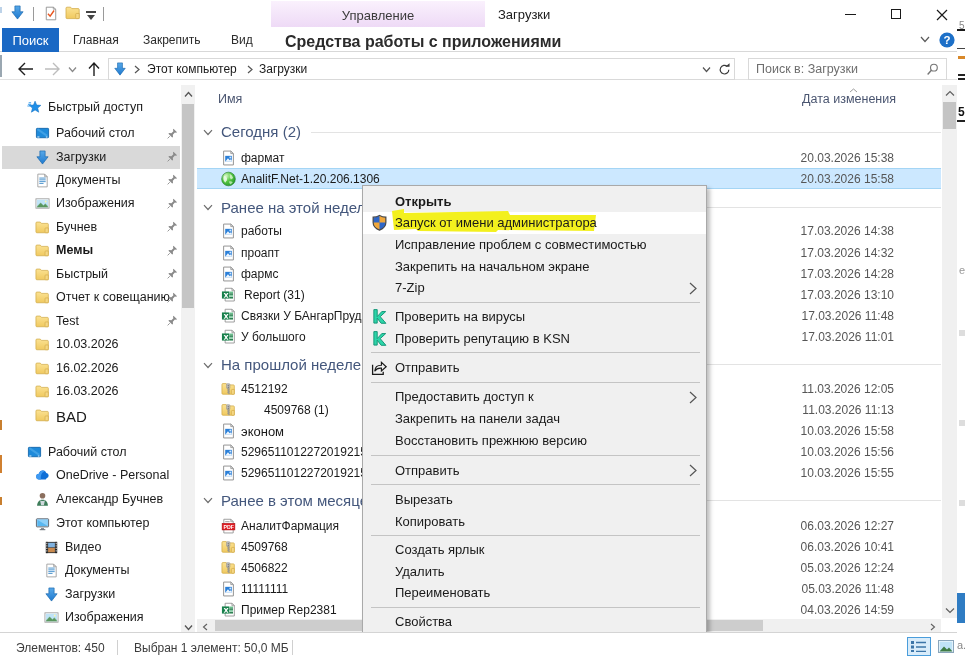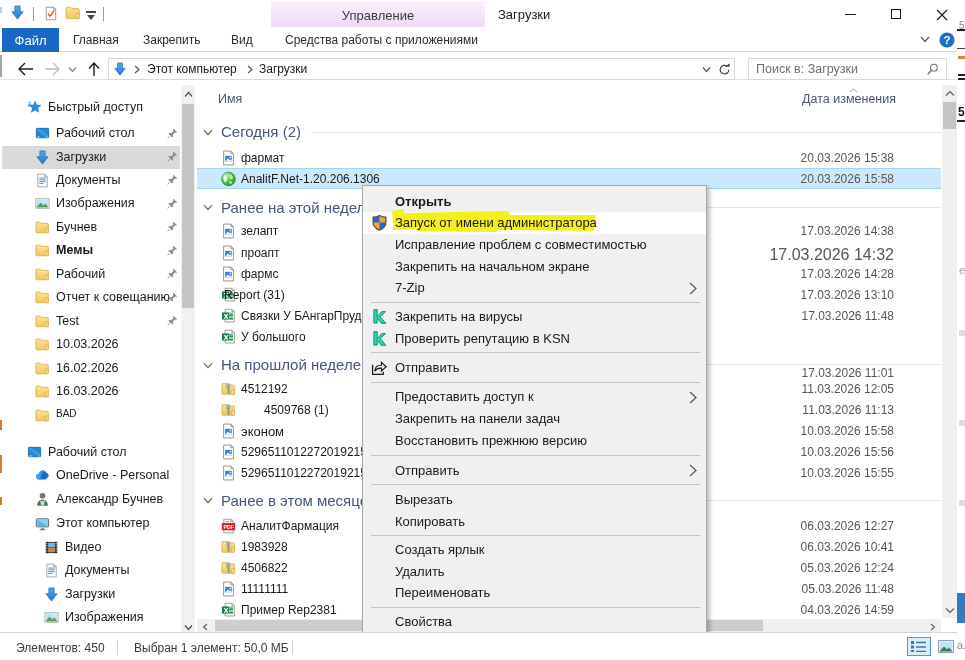--- a/index.html
+++ b/index.html
@@ -169,25 +169,25 @@
 <div class="a" style="left:271px;top:1px;width:214px;height:26px;background:linear-gradient(#faf1fd,#eedaf6);"></div>
 <div class="t" style="left:0px;top:8.5px;font-size:13px;color:#3b3b3b;font-weight:normal;left:auto;width:214px;text-align:center;transform:translateX(271px)">Управление</div>
 <div class="t" style="left:498px;top:7.5px;font-size:13px;color:#1a1a1a;font-weight:normal;">Загрузки</div>
 <div class="a" style="left:845px;top:14px;width:11px;height:1.4px;background:#1a1a1a"></div>
 <div class="a" style="left:891px;top:9px;width:10px;height:10px;border:1.2px solid #1a1a1a"></div>
 <svg class="i" style="left:936px;top:9px" width="12" height="12">
     <path d="M1 1 L11 11 M11 1 L1 11" stroke="#1a1a1a" stroke-width="1.2"></path>
   </svg>
 <div class="a" style="left:0;top:28px;width:965px;height:24px;background:#fff;border-bottom:1px solid #d8d8d8"></div>
 <div class="a" style="left:2px;top:28px;width:57px;height:24px;background:#1a68c4"></div>
-<div class="t" style="left:0px;top:33.5px;font-size:13px;color:#fff;font-weight:normal;left:auto;width:57px;text-align:center;transform:translateX(2px)">Файл</div>
+<div class="t" style="left:0px;top:33.5px;font-size:13px;color:#fff;font-weight:normal;left:auto;width:57px;text-align:center;transform:translateX(2px)">Поиск</div>
 <div class="t" style="left:73px;top:34.0px;font-size:12px;color:#2b2b2b;font-weight:normal;">Главная</div>
 <div class="t" style="left:143px;top:34.0px;font-size:12px;color:#2b2b2b;font-weight:normal;">Закрепить</div>
 <div class="t" style="left:231px;top:34.0px;font-size:12px;color:#2b2b2b;font-weight:normal;">Вид</div>
-<div class="t" style="left:285px;top:34.0px;font-size:12px;color:#2b2b2b;font-weight:normal;">Средства работы с приложениями</div>
+<div class="t" style="left:285px;top:34.0px;font-size:16px;color:#2b2b2b;font-weight:bold;">Средства работы с приложениями</div>
 <svg class="i" style="left:920px;top:36px" width="10" height="7">
     <path d="M1 1 L5 5.5 L9 1" fill="none" stroke="#5a5a5a" stroke-width="1.2"></path>
   </svg>
 <svg class="i" style="left:939px;top:32px" width="16" height="16">
     <circle cx="8" cy="8" r="7.6" fill="#1d70c8"></circle>
     <text x="8" y="12.2" font-size="11.5" font-weight="bold" fill="#fff" text-anchor="middle" font-family="Liberation Sans">?</text>
   </svg>
 <div class="a" style="left:0;top:53px;width:965px;height:27px;background:#fff;border-bottom:1px solid #e2e2e2"></div>
 <svg class="i" style="left:17px;top:62px" width="17" height="14">
     <path d="M8 1 L2 7 L8 13 M2 7 L16 7" fill="none" stroke="#1f1f1f" stroke-width="1.4"></path>
@@ -267,21 +267,21 @@
 <svg class="i" style="left:35px;top:243.0px" width="15" height="15">
     <use href="#folder"></use>
   </svg>
 <div class="t" style="left:56px;top:244.2px;font-size:12.5px;color:#1a1a1a;font-weight:bold;">Мемы</div>
 <svg class="i" style="left:166px;top:243.5px" width="13" height="13">
     <use href="#pin"></use>
   </svg>
 <svg class="i" style="left:35px;top:266.5px" width="15" height="15">
     <use href="#folder"></use>
   </svg>
-<div class="t" style="left:56px;top:267.8px;font-size:12.5px;color:#1a1a1a;font-weight:normal;">Рабочий</div>
+<div class="t" style="left:56px;top:267.8px;font-size:12.5px;color:#1a1a1a;font-weight:normal;">Быстрый</div>
 <svg class="i" style="left:166px;top:267px" width="13" height="13">
     <use href="#pin"></use>
   </svg>
 <svg class="i" style="left:35px;top:290.0px" width="15" height="15">
     <use href="#folder"></use>
   </svg>
 <div class="t" style="left:56px;top:291.2px;font-size:12.5px;color:#1a1a1a;font-weight:normal;">Отчет к совещанию</div>
 <svg class="i" style="left:166px;top:290.5px" width="13" height="13">
     <use href="#pin"></use>
   </svg>
@@ -300,21 +300,21 @@
     <use href="#folder"></use>
   </svg>
 <div class="t" style="left:56px;top:361.8px;font-size:12.5px;color:#1a1a1a;font-weight:normal;">16.02.2026</div>
 <svg class="i" style="left:35px;top:384.0px" width="15" height="15">
     <use href="#folder"></use>
   </svg>
 <div class="t" style="left:56px;top:385.2px;font-size:12.5px;color:#1a1a1a;font-weight:normal;">16.03.2026</div>
 <svg class="i" style="left:35px;top:407.5px" width="15" height="15">
     <use href="#folder"></use>
   </svg>
-<div class="t" style="left:56px;top:408.8px;font-size:10px;color:#1a1a1a;font-weight:normal;">BAD</div>
+<div class="t" style="left:56px;top:408.8px;font-size:15px;color:#1a1a1a;font-weight:normal;">BAD</div>
 <svg class="i" style="left:27px;top:444.5px" width="15" height="15">
     <use href="#desktop"></use>
   </svg>
 <div class="t" style="left:48px;top:445.8px;font-size:12.5px;color:#1a1a1a;font-weight:normal;">Рабочий стол</div>
 <svg class="i" style="left:35px;top:468.0px" width="15" height="15">
     <use href="#cloud"></use>
   </svg>
 <div class="t" style="left:56px;top:469.2px;font-size:12.5px;color:#1a1a1a;font-weight:normal;">OneDrive - Personal</div>
 <svg class="i" style="left:35px;top:491.5px" width="15" height="15">
     <use href="#person"></use>
@@ -370,47 +370,47 @@
 <div class="t" style="left:241px;top:172.5px;font-size:12px;color:#1a1a1a;font-weight:normal;">AnalitF.Net-1.20.206.1306</div>
 <div class="t" style="right:71px;top:172.5px;font-size:12px;color:#565656;">20.03.2026 15:58</div>
 <svg class="i" style="left:203px;top:204.0px" width="10" height="7">
     <path d="M1 1.2 L5 5.5 L9 1.2" fill="none" stroke="#6d6d6d" stroke-width="1.2"></path>
   </svg>
 <div class="t" style="left:221px;top:199.5px;font-size:15px;color:#44577c;font-weight:normal;">Ранее на этой неделе</div>
 <div class="a" style="left:371px;top:207px;width:570px;height:1px;background:#e3e3e3"></div>
 <svg class="i" style="left:221px;top:223px" width="15" height="16">
     <use href="#imgfile"></use>
   </svg>
-<div class="t" style="left:241px;top:225.0px;font-size:12px;color:#1a1a1a;font-weight:normal;">зелапт</div>
+<div class="t" style="left:241px;top:225.0px;font-size:12px;color:#1a1a1a;font-weight:normal;">работы</div>
 <div class="t" style="right:71px;top:225.0px;font-size:12px;color:#565656;">17.03.2026 14:38</div>
 <svg class="i" style="left:221px;top:244.5px" width="15" height="16">
     <use href="#imgfile"></use>
   </svg>
 <div class="t" style="left:241px;top:246.5px;font-size:12px;color:#1a1a1a;font-weight:normal;">проапт</div>
-<div class="t" style="right:71px;top:246.5px;font-size:16px;color:#565656;">17.03.2026 14:32</div>
+<div class="t" style="right:71px;top:246.5px;font-size:12px;color:#565656;">17.03.2026 14:32</div>
 <svg class="i" style="left:221px;top:265.5px" width="15" height="16">
     <use href="#imgfile"></use>
   </svg>
 <div class="t" style="left:241px;top:267.5px;font-size:12px;color:#1a1a1a;font-weight:normal;">фармс</div>
 <div class="t" style="right:71px;top:267.5px;font-size:12px;color:#565656;">17.03.2026 14:28</div>
 <svg class="i" style="left:221px;top:286.5px" width="15" height="16">
     <use href="#xls"></use>
   </svg>
-<div class="t" style="left:224px;top:288.5px;font-size:12px;color:#1a1a1a;font-weight:normal;">Report (31)</div>
+<div class="t" style="left:244px;top:288.5px;font-size:12px;color:#1a1a1a;font-weight:normal;">Report (31)</div>
 <div class="t" style="right:71px;top:288.5px;font-size:12px;color:#565656;">17.03.2026 13:10</div>
 <svg class="i" style="left:221px;top:307.5px" width="15" height="16">
     <use href="#xls"></use>
   </svg>
 <div class="t" style="left:241px;top:309.5px;font-size:12px;color:#1a1a1a;font-weight:normal;">Связки У БАнгарПруда</div>
 <div class="t" style="right:71px;top:309.5px;font-size:12px;color:#565656;">17.03.2026 11:48</div>
 <svg class="i" style="left:221px;top:328.5px" width="15" height="16">
     <use href="#xls"></use>
   </svg>
 <div class="t" style="left:241px;top:330.5px;font-size:12px;color:#1a1a1a;font-weight:normal;">У большого</div>
-<div class="t" style="right:71px;top:330.5px;font-size:12px;color:#565656;margin-top:36px;">17.03.2026 11:01</div>
+<div class="t" style="right:71px;top:330.5px;font-size:12px;color:#565656;">17.03.2026 11:01</div>
 <svg class="i" style="left:203px;top:361.5px" width="10" height="7">
     <path d="M1 1.2 L5 5.5 L9 1.2" fill="none" stroke="#6d6d6d" stroke-width="1.2"></path>
   </svg>
 <div class="t" style="left:221px;top:357.0px;font-size:15px;color:#44577c;font-weight:normal;">На прошлой неделе</div>
 <div class="a" style="left:367px;top:364px;width:574px;height:1px;background:#e3e3e3"></div>
 <svg class="i" style="left:221px;top:380.5px" width="15" height="16">
     <use href="#zip"></use>
   </svg>
 <div class="t" style="left:241px;top:382.5px;font-size:12px;color:#1a1a1a;font-weight:normal;">4512192</div>
 <div class="t" style="right:71px;top:382.5px;font-size:12px;color:#565656;">11.03.2026 12:05</div>
@@ -440,21 +440,21 @@
 <div class="t" style="left:221px;top:492.5px;font-size:15px;color:#44577c;font-weight:normal;">Ранее в этом месяце</div>
 <div class="a" style="left:373px;top:500px;width:568px;height:1px;background:#e3e3e3"></div>
 <svg class="i" style="left:221px;top:518px" width="15" height="16">
     <use href="#pdf"></use>
   </svg>
 <div class="t" style="left:241px;top:520.0px;font-size:12px;color:#1a1a1a;font-weight:normal;">АналитФармация</div>
 <div class="t" style="right:71px;top:520.0px;font-size:12px;color:#565656;">06.03.2026 12:27</div>
 <svg class="i" style="left:221px;top:539px" width="15" height="16">
     <use href="#zip"></use>
   </svg>
-<div class="t" style="left:241px;top:541.0px;font-size:12px;color:#1a1a1a;font-weight:normal;">1983928</div>
+<div class="t" style="left:241px;top:541.0px;font-size:12px;color:#1a1a1a;font-weight:normal;">4509768</div>
 <div class="t" style="right:71px;top:541.0px;font-size:12px;color:#565656;">06.03.2026 10:41</div>
 <svg class="i" style="left:221px;top:560px" width="15" height="16">
     <use href="#zip"></use>
   </svg>
 <div class="t" style="left:241px;top:562.0px;font-size:12px;color:#1a1a1a;font-weight:normal;">4506822</div>
 <div class="t" style="right:71px;top:562.0px;font-size:12px;color:#565656;">05.03.2026 12:24</div>
 <svg class="i" style="left:221px;top:581px" width="15" height="16">
     <use href="#imgfile"></use>
   </svg>
 <div class="t" style="left:241px;top:583.0px;font-size:12px;color:#1a1a1a;font-weight:normal;">11111111</div>
@@ -493,21 +493,21 @@
 <div class="t" style="left:395px;top:238.2px;font-size:13px;color:#1a1a1a;font-weight:normal;">Исправление проблем с совместимостью</div>
 <div class="t" style="left:395px;top:259.8px;font-size:13px;color:#1a1a1a;font-weight:normal;">Закрепить на начальном экране</div>
 <div class="t" style="left:395px;top:281.4px;font-size:13px;color:#1a1a1a;font-weight:normal;">7-Zip</div>
 <svg class="i" style="left:689px;top:281.9px" width="8" height="13">
     <path d="M1 1 L7 6.5 L1 12" fill="none" stroke="#555" stroke-width="1.2"></path>
   </svg>
 <div class="a" style="left:371px;top:301.5px;width:329px;height:1px;background:#c4c4c4"></div>
 <svg class="i" style="left:371px;top:308.4px" width="17" height="17">
     <use href="#kicon"></use>
   </svg>
-<div class="t" style="left:395px;top:310.4px;font-size:13px;color:#1a1a1a;font-weight:normal;">Закрепить на вирусы</div>
+<div class="t" style="left:395px;top:310.4px;font-size:13px;color:#1a1a1a;font-weight:normal;">Проверить на вирусы</div>
 <svg class="i" style="left:371px;top:330.0px" width="17" height="17">
     <use href="#kicon"></use>
   </svg>
 <div class="t" style="left:395px;top:332.0px;font-size:13px;color:#1a1a1a;font-weight:normal;">Проверить репутацию в KSN</div>
 <div class="a" style="left:371px;top:352.0px;width:329px;height:1px;background:#c4c4c4"></div>
 <svg class="i" style="left:371px;top:359.4px" width="17" height="17">
     <use href="#share"></use>
   </svg>
 <div class="t" style="left:395px;top:361.4px;font-size:13px;color:#1a1a1a;font-weight:normal;">Отправить</div>
 <div class="a" style="left:371px;top:381.5px;width:329px;height:1px;background:#c4c4c4"></div>

